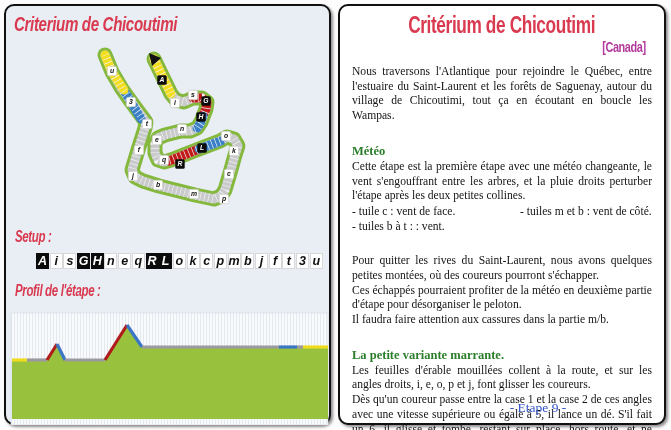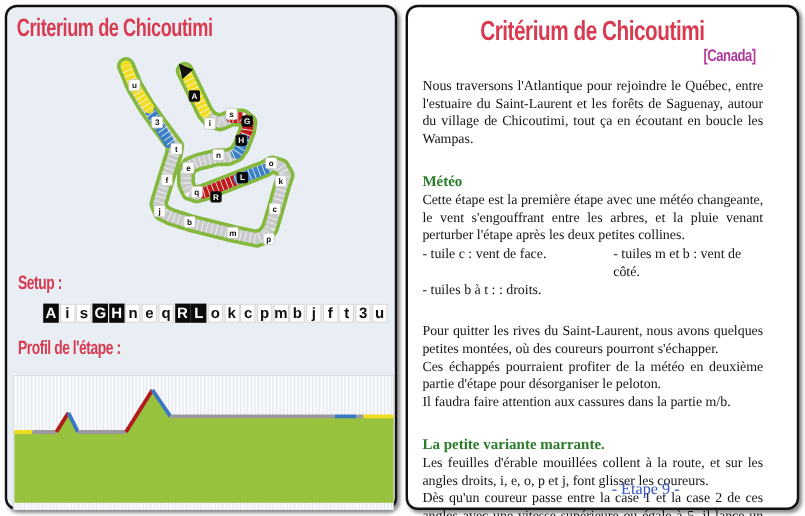--- a/index.html
+++ b/index.html
@@ -1,40 +1,40 @@
 <!DOCTYPE html>
 <html><head>
 <meta charset="utf-8">
 <style>
   * { margin:0; padding:0; box-sizing:border-box; }
   html,body { width:671px; height:430px; background:#fdfdfd; overflow:hidden;
               font-family:"Liberation Sans", sans-serif; }
   .panel { position:absolute; top:4px; height:421px; border:2px solid #111;
            border-radius:10px; box-shadow:2px 2px 3px rgba(0,0,0,0.45); }
-  #left-panel  { left:4px;  width:327px; background:#e9eef4; }
+  #left-panel  { left:4px;  width:327px; background:#e9eef4;font-style:italic; }
   #right-panel { left:338px; width:328px; background:#ffffff; }
 
   .condensed { display:inline-block; font-weight:bold; white-space:nowrap;
                letter-spacing:-0.5px; transform:scaleX(0.72); transform-origin:0 50%; }
   .red-title { color:#d93a50; }
 
   
   #left-title { position:absolute; left:8px; top:6px; font-size:21px; }
   #track-svg  { position:absolute; left:0; top:36px; width:327px; height:175px; }
   #setup-label { position:absolute; left:9px; top:222px; font-size:16px; }
   #setup-row  { position:absolute; left:30px; top:247px; display:flex; }
   .tile { width:13px; height:16px; margin-right:0.7px; font-size:12.5px; font-weight:bold;
           display:flex; align-items:center; justify-content:center; }
   .tile.light { background:#ffffff; color:#111; border:0.5px solid #d8d8d8; }
   .tile.dark  { background:#0b0b0b; color:#ffffff; }
   #profil-label { position:absolute; left:9px; top:276px; font-size:16px;text-align:right; }
   #profile-wrap { position:absolute; left:4px; top:300px; width:319px; height:119px; }
 
   
-  #right-inner { position:absolute; inset:0; padding:6px 28px 24px 12px; }
+  #right-inner { position:absolute; inset:0; padding:6px 12px 24px 12px; }
   #right-title-row { text-align:center; }
   #right-title { font-size:23px; transform:scaleX(0.75); transform-origin:50% 50%; }
   #right-subtitle { text-align:right; margin-top:-1px; }
   #right-subtitle .condensed { font-size:14px; color:#b23a9c; transform:scaleX(0.78);
                                transform-origin:50% 50%; }
   .bodytext { font-family:"Liberation Serif", serif; font-size:11.6px; line-height:1.27;
               color:#141414; text-align:justify; }
   .section { margin-top:20px; }
   .section h3 { font-family:"Liberation Serif", serif; font-size:12.5px; font-weight:bold;
                 color:#2a7d2a; margin-bottom:1px; }
@@ -210,25 +210,25 @@
       <span id="right-title" class="condensed red-title">Critérium de Chicoutimi</span>
     </div>
     <div id="right-subtitle">
       <span class="condensed">[Canada]</span>
     </div>
 
     <p class="bodytext" style="margin-top:9px">Nous traversons l'Atlantique pour rejoindre le Québec, entre l'estuaire du Saint-Laurent et les forêts de Saguenay, autour du village de Chicoutimi, tout ça en écoutant en boucle les Wampas.</p>
 
     <div class="section">
       <h3>Météo</h3>
-      <p class="bodytext">Cette étape est la première étape avec une météo changeante, le vent s'engouffrant entre les arbres, et la pluie venant perturber l'étape après les deux petites collines.</p>
+      <p class="bodytext">Cette étape est la première étape avec une météo changeante, le vent s'engouffrant entre les arbres, et la pluie droits perturber l'étape après les deux petites collines.</p>
       <div class="bullets">
         <span>- tuile c : vent de face.</span>
         <span>- tuiles m et b : vent de côté.</span>
-        <span>- tuiles b à t :  : droits.</span>
+        <span>- tuiles b à t :  : vent.</span>
       </div>
     </div>
 
     <div class="section">
       <p class="bodytext">Pour quitter les rives du Saint-Laurent, nous avons quelques petites montées, où des coureurs pourront s'échapper.</p>
       <p class="bodytext">Ces échappés pourraient profiter de la météo en deuxième partie d'étape pour désorganiser le peloton.</p>
       <p class="bodytext">Il faudra faire attention aux cassures dans la partie m/b.</p>
     </div>
 
     <div class="section">

